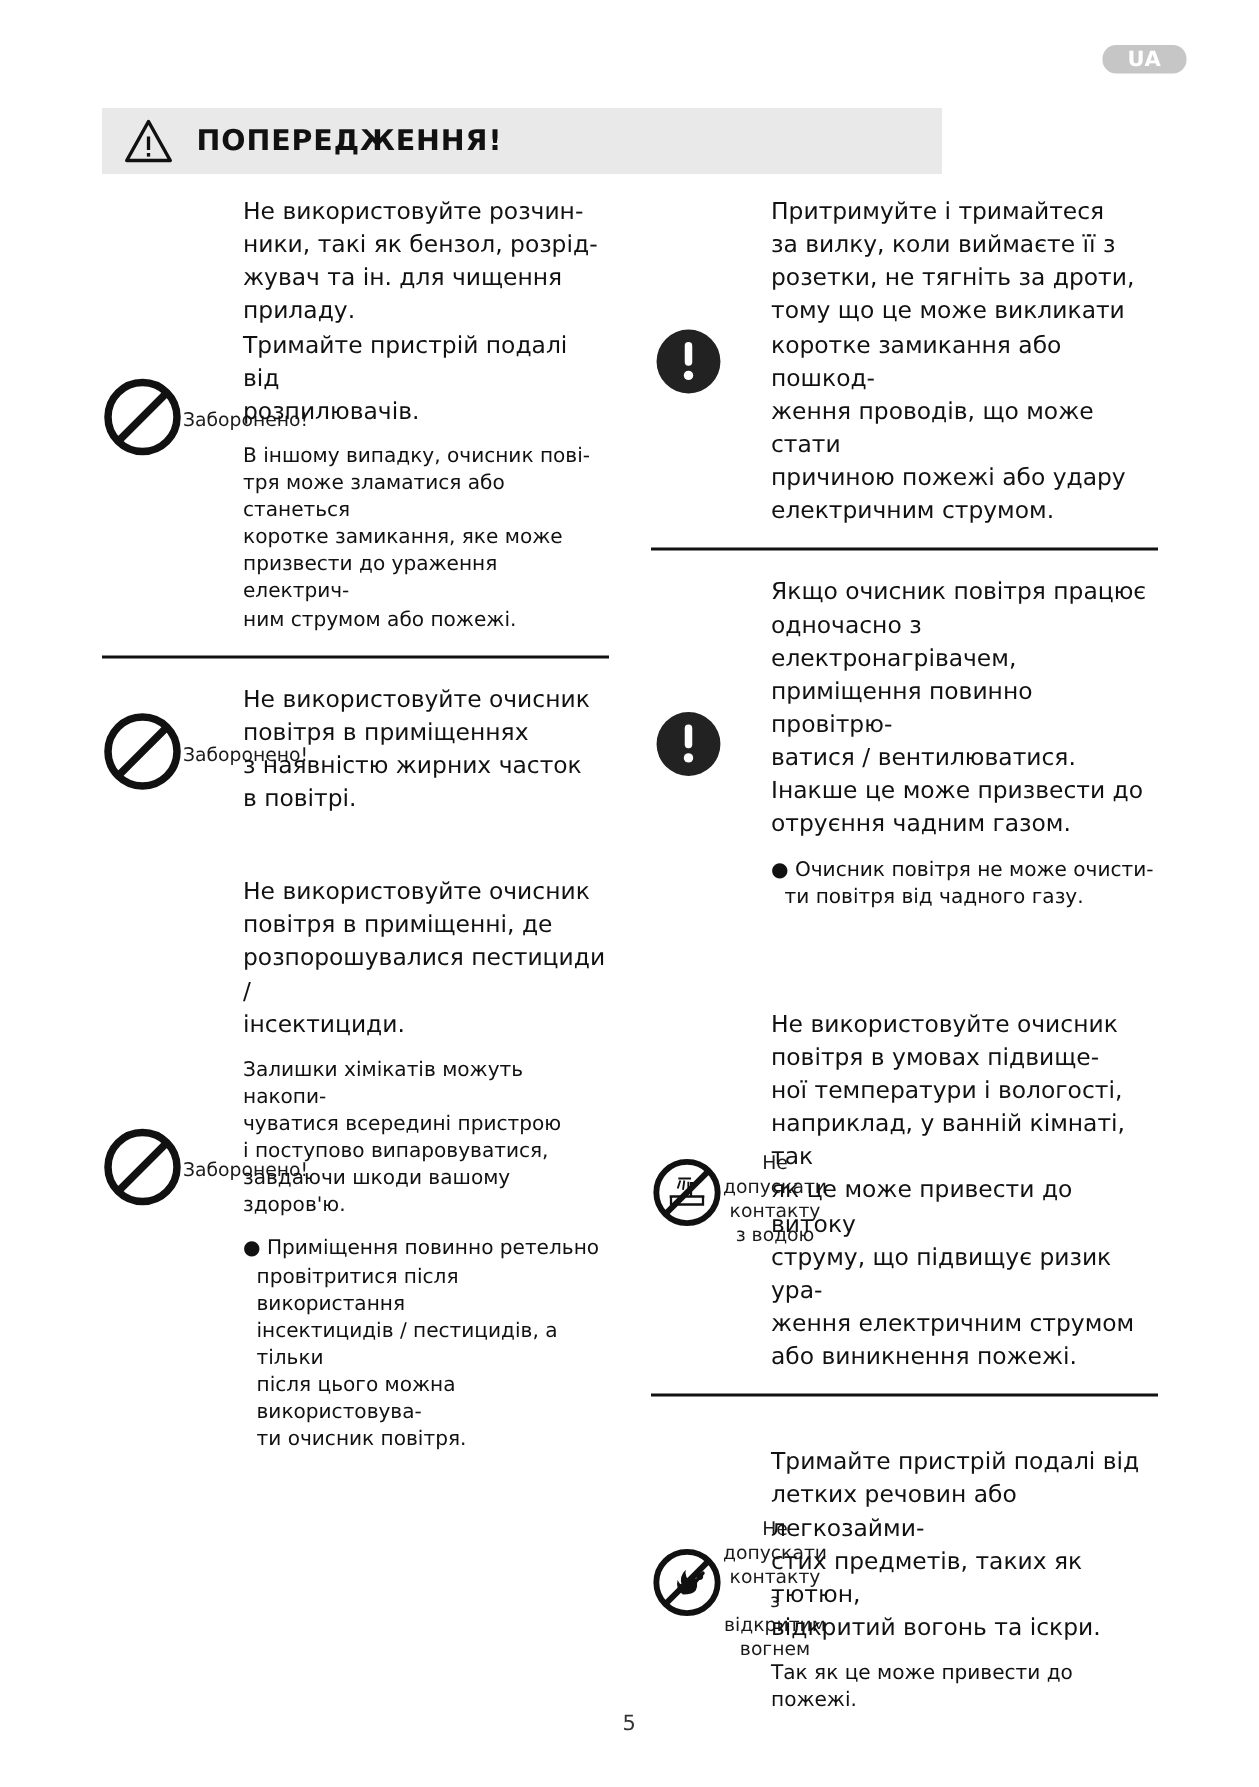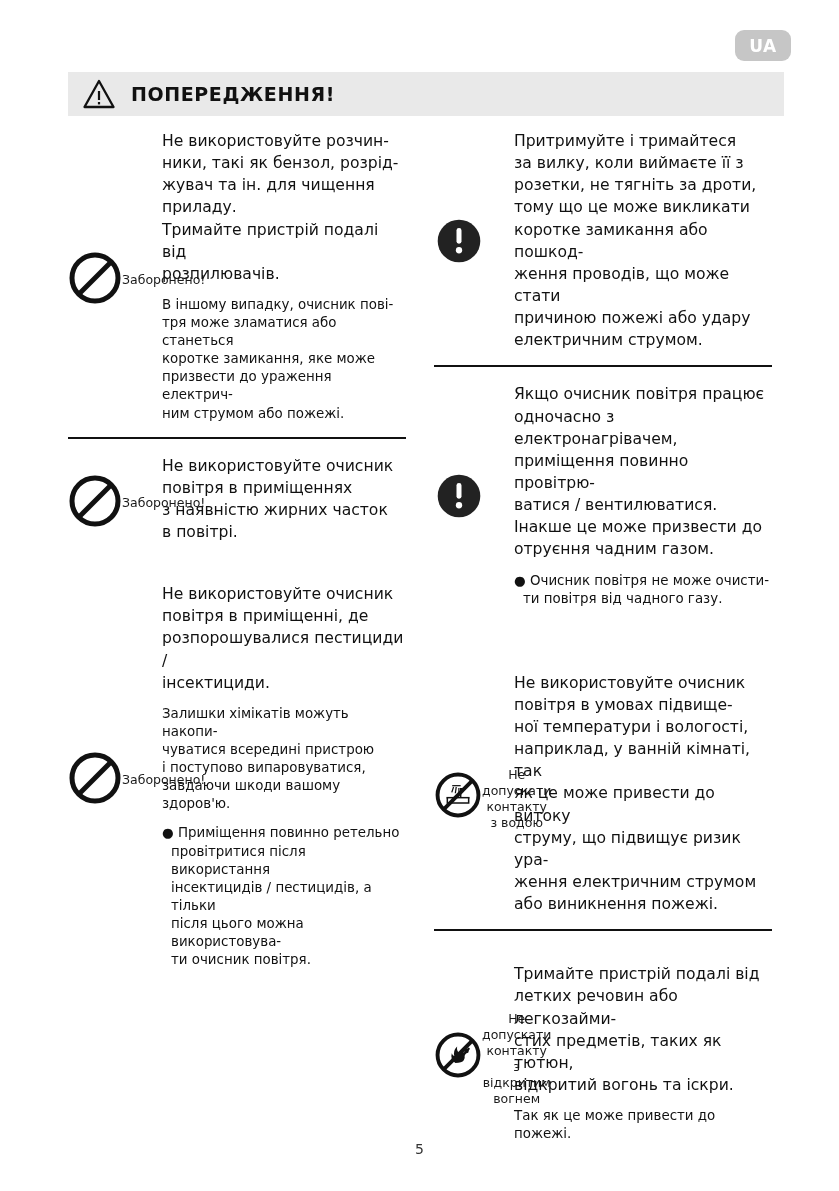--- a/index.html
+++ b/index.html
@@ -13,37 +13,37 @@
   .page {
     position: relative;
     width: 839px; height: 1191px;
     background: #ffffff;
   }
 
   
   .lang-badge {
     position: absolute;
     top: 30px; right: 48px;
-    width: 56px; height: 31px;
+    width: 56px; height: 19px;
     background: #c6c6c6;
     border-radius: 9px;
     color: #ffffff;
-    font-size: 17px;
+    font-size: 14px;
     font-weight: bold;
     letter-spacing: 0.5px;
     display: flex;
     align-items: center;
     justify-content: center;
   }
 
   
   .warn-bar {
     position: absolute;
     left: 68px; top: 72px;
-    width: 716px; height: 44px;
+    width: 560px; height: 44px;
     background: #e9e9e9;
     display: flex;
     align-items: center;
     padding-left: 15px;
   }
   .warn-tri { width: 32px; height: 30px; flex: 0 0 auto; }
   .warn-title {
     font-size: 19px;
     font-weight: bold;
     letter-spacing: 0.6px;

